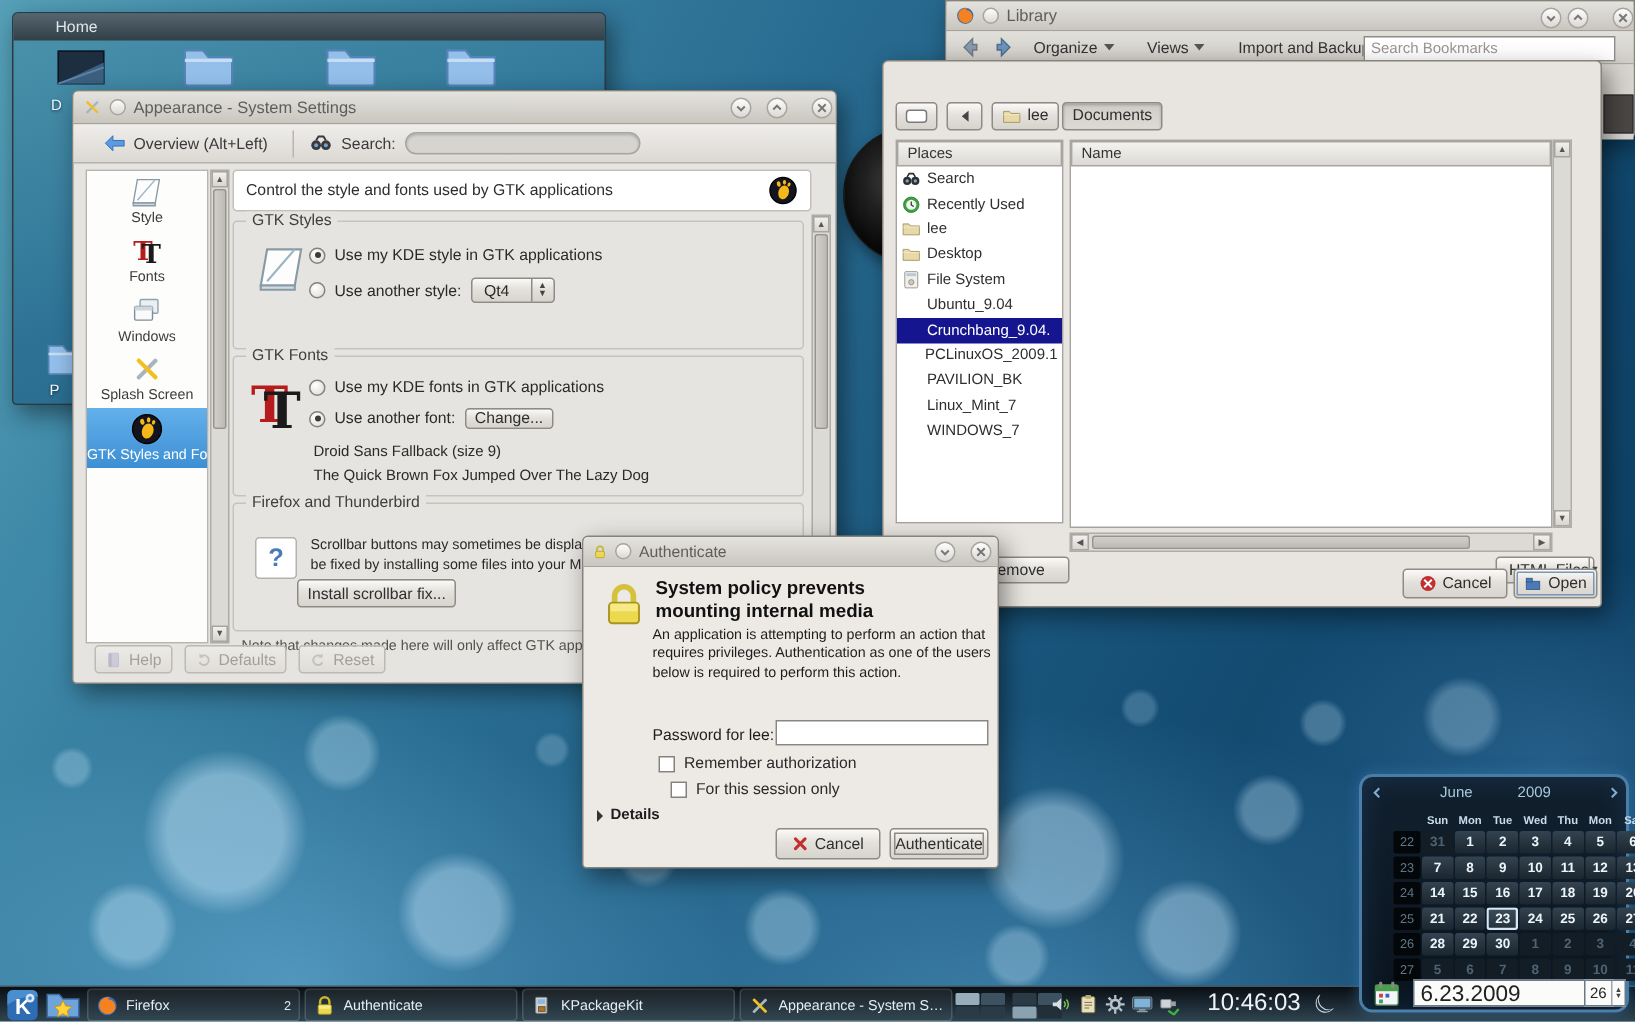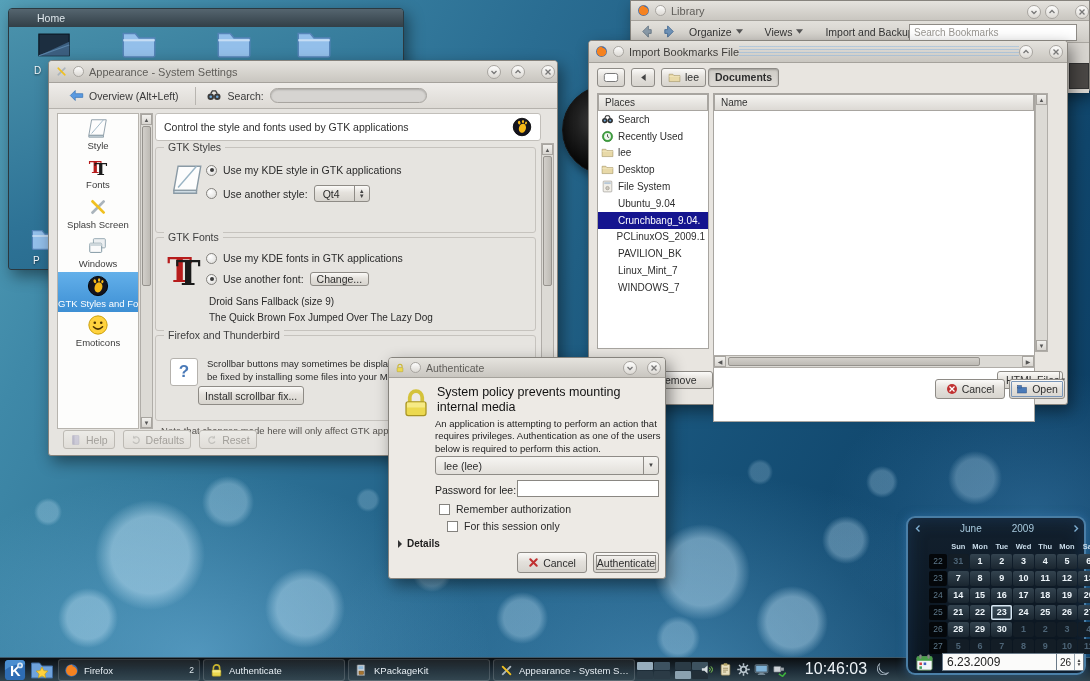--- a/index.html
+++ b/index.html
@@ -102,63 +102,63 @@
 #note-line{position:absolute;left:112px;top:364px;font-size:9.5px;color:#55524e;white-space:nowrap}
 #settings-footer{position:absolute;left:14px;top:369px;display:flex;gap:8px}
 #settings-footer .gbtn{height:19px}
 .mini-ic{width:12px;height:12px}
 
 
 #import-dialog{left:588px;top:40px;width:480px;height:365px;z-index:6}
 #import-stripes{position:absolute;left:150px;top:5px;width:280px;height:12px;background:repeating-linear-gradient(to bottom,rgba(125,175,225,.55) 0 1px,rgba(125,175,225,0) 1px 3px);opacity:.8}
 #import-toolbar{position:absolute;left:0;top:24px;width:100%;height:24px;display:flex;align-items:center;gap:6px;padding-left:8px}
 #import-toolbar .gbtn{height:19px}
-.path-btn.active{background:linear-gradient(#cfccc6,#dedbd6);box-shadow:inset 0 1px 2px rgba(0,0,0,.25);font-weight:bold}
+.path-btn.active{background:linear-gradient(#cfccc6,#dedbd6);box-shadow:inset 0 1px 2px rgba(0,0,0,.25);font-weight:normal}
 .panel-header{height:17px;background:linear-gradient(#f4f3f0,#dcd9d4);border:1px solid #a8a5a0;display:flex;align-items:center;padding:0 6px;font-size:10px;color:#333}
 #places-panel{position:absolute;left:8px;top:52px;width:112px;height:256px;background:#fff;border:1px solid #a8a5a0}
 #places-list .place-row{height:16.8px;display:flex;align-items:center;gap:4px;padding:0 3px;font-size:10px;color:#2e2e2e;white-space:nowrap}
 #places-list .place-row.sel{background:#15158f;color:#fff}
 .pl-ic{width:13px;height:13px}
 .pl-ic.spacer{visibility:hidden}
-#file-panel{position:absolute;left:124px;top:52px;width:322px;height:329px;background:#fff;border:1px solid #a8a5a0}
+#file-panel{position:absolute;left:124px;top:52px;width:322px;height:259px;background:#fff;border:1px solid #a8a5a0}
 #file-vscroll{left:446px;top:52px;width:13px;height:259px}
 #file-hscroll{position:absolute;left:124px;top:314px;width:322px;height:13px;background:#dcdad5;border:1px solid #b0ada8;display:flex;align-items:center;justify-content:space-between}
 #file-hscroll .scr-arr{width:12px;height:100%}
 #hthumb{height:9px;width:252px;border-radius:2px;background:linear-gradient(#d2cfca,#bdbab4);border:1px solid #96938e;margin-left:2px;margin-right:auto}
 #remove-button{position:absolute;left:52px;top:330px;width:72px;height:18px}
 #filter-combo{position:absolute;left:408px;top:330px;width:66px;height:18px}
 #import-cancel{position:absolute;left:346px;top:338px;width:70px;height:20px}
 #import-open{position:absolute;left:420px;top:338px;width:56px;height:20px;outline:1px solid #7a96b8;outline-offset:-3px}
 
 
 #auth-dialog{left:388px;top:357px;width:278px;height:222px;z-index:7;background:#edeae5}
 #auth-dialog .tbar{height:20px}
 #auth-lock{position:absolute;left:12px;top:28px;width:30px;height:34px}
-#auth-heading{position:absolute;left:48px;top:27px;width:185px;font-size:12.5px;line-height:15px;font-weight:normal;color:#111}
+#auth-heading{position:absolute;left:48px;top:27px;width:185px;font-size:12.5px;line-height:15px;font-weight:bold;color:#111}
 #auth-body{position:absolute;left:46px;top:60px;width:226px;font-size:9.5px;line-height:12.3px;color:#1d1d1d}
 #auth-user-combo{position:absolute;left:46px;top:98px;width:224px;height:19px;background:linear-gradient(#f6f5f2,#e2dfda);font-size:10.5px}
 #auth-pwd-label{position:absolute;left:46px;top:126px;font-size:10.5px;color:#1d1d1d}
 #auth-pwd-input{position:absolute;left:128px;top:122px;width:142px;height:17px;border:1px solid #8a8782;background:#fff}
 #auth-details{position:absolute;left:8px;top:180px;display:flex;align-items:center;gap:4px;font-size:10px;font-weight:bold;color:#1d1d1d}
 #auth-cancel{position:absolute;left:128px;top:194px;width:70px;height:21px}
 #auth-ok{position:absolute;left:204px;top:194px;width:66px;height:21px;outline:1px solid #8e8b86;outline-offset:-4px}
 
 
 #calendar-widget{position:absolute;left:906px;top:516px;width:180px;height:159px;z-index:9;border-radius:9px;
   background:linear-gradient(#12202e,#0a141e);border:2px solid rgba(95,160,210,.75);box-shadow:0 0 10px rgba(60,130,190,.5),inset 0 0 18px rgba(40,90,140,.35)}
 #cal-header{position:absolute;left:6px;top:5px;width:166px;display:flex;align-items:center;justify-content:space-between;color:#a8cade;font-size:10px}
 #cal-title{display:flex;gap:30px}
 #cal-grid{position:absolute;left:21px;top:24px;width:170px;display:grid;grid-template-columns:18px repeat(7,1fr);gap:2px 1px}
 .ch{height:10px;font-size:7.5px;font-weight:bold;color:#c9dcea;text-align:center;line-height:10px}
 .wn{height:15px;background:#04070a;color:#5d7789;font-size:8.5px;text-align:center;line-height:15px;border-radius:2px}
 .dc{height:15px;font-size:9px;font-weight:bold;text-align:center;line-height:15px;border-radius:2px;background:linear-gradient(#33434f,#1a2630);color:#eef5fa}
 .dc.out{background:#131d26;color:#4c6375}
 .dc.sel{box-shadow:0 0 0 1.5px #d7e7f3 inset;background:linear-gradient(#3d4f5c,#22303b)}
 #cal-controls{position:absolute;left:0;top:135px;width:100%;height:20px}
-#cal-date-input{position:absolute;left:34px;top:0;width:134px;height:18px;border:1px solid #6a7a88;background:#fbfbfa;font-size:12px;padding:0 4px;color:#222;font-family:"Liberation Sans","DejaVu Sans",sans-serif}
+#cal-date-input{position:absolute;left:34px;top:0;width:134px;height:18px;border:1px solid #6a7a88;background:#fbfbfa;font-size:15px;padding:0 4px;color:#222;font-family:"Liberation Sans","DejaVu Sans",sans-serif}
 #cal-week-spin{position:absolute;left:148px;top:0;width:28px;height:18px;background:#fbfbfa;border:1px solid #6a7a88;display:flex;align-items:center}
 #cal-week-spin .val{flex:1;text-align:center;font-size:10px;color:#222}
 #cal-week-spin .arrs{width:9px;height:100%;border-left:1px solid #9aa6b0;display:flex;flex-direction:column;align-items:center;justify-content:center;font-size:5px;line-height:4px;color:#444}
 #cal-mini-icon{position:absolute;left:8px;top:1px;width:17px;height:17px}
 
 
 #taskbar{position:absolute;left:0;top:657px;width:1090px;height:24px;z-index:8;
   background:linear-gradient(#0b0f12,#1d2c37 55%,#31454f);border-top:1px solid #3e5868;display:flex;align-items:center}
 .launcher{width:24px;height:22px;margin-left:3px;flex:none}
 #tasks{position:absolute;left:58px;top:1px;height:22px;display:flex;gap:3px}
@@ -354,58 +354,47 @@
           <svg viewBox="0 0 24 24">
             <text x="2" y="19" font-size="19" font-family="'DejaVu Serif',serif" font-weight="bold" fill="#b71c1c">T</text>
             <text x="8" y="21" font-size="19" font-family="'DejaVu Serif',serif" font-weight="bold" fill="#1a1a1a">T</text>
           </svg>
         </span>
         <div class="sb-lab">Fonts</div>
       </div>
       <div class="sb-item">
         <span class="ic sb-ic">
           <svg viewBox="0 0 24 24">
-            <rect x="10.6" y="2" width="3" height="20" rx="1.2" fill="#aab4bc" transform="rotate(45 12 12)"></rect>
-            <rect x="10.6" y="2" width="3" height="20" rx="1.2" fill="#f0c020" transform="rotate(-45 12 12)"></rect>
-          </svg>
-        </span>
-        <div class="sb-lab">Splash Screen</div>
+            <rect x="7" y="4" width="13" height="10" rx="1" fill="#eceff1" stroke="#90a4ae"></rect>
+            <rect x="3" y="9" width="13" height="10" rx="1" fill="#fafafa" stroke="#78909c"></rect>
+            <rect x="3" y="9" width="13" height="3" fill="#cfd8dc"></rect>
+          </svg>
+        </span>
+        <div class="sb-lab">Windows</div>
       </div>
       <div class="sb-item">
         <span class="ic sb-ic">
           <svg viewBox="0 0 24 24">
-            <rect x="7" y="4" width="13" height="10" rx="1" fill="#eceff1" stroke="#90a4ae"></rect>
-            <rect x="3" y="9" width="13" height="10" rx="1" fill="#fafafa" stroke="#78909c"></rect>
-            <rect x="3" y="9" width="13" height="3" fill="#cfd8dc"></rect>
-          </svg>
-        </span>
-        <div class="sb-lab">Windows</div>
+            <rect x="10.6" y="2" width="3" height="20" rx="1.2" fill="#aab4bc" transform="rotate(45 12 12)"></rect>
+            <rect x="10.6" y="2" width="3" height="20" rx="1.2" fill="#f0c020" transform="rotate(-45 12 12)"></rect>
+          </svg>
+        </span>
+        <div class="sb-lab">Splash Screen</div>
       </div>
       <div class="sb-item sel">
         <span class="ic sb-ic">
           <svg viewBox="0 0 24 24">
             <circle cx="12" cy="12" r="10.5" fill="#14141e" stroke="#000"></circle>
             <ellipse cx="12.5" cy="13.5" rx="4.2" ry="5.6" fill="#f5b818" transform="rotate(18 12.5 13.5)"></ellipse>
             <ellipse cx="8.6" cy="6.8" rx="1.5" ry="2.2" fill="#f5b818" transform="rotate(-15 8.6 6.8)"></ellipse>
             <ellipse cx="13.2" cy="5.4" rx="1.3" ry="1.9" fill="#f5b818"></ellipse>
             <ellipse cx="16.8" cy="7.2" rx="1.2" ry="1.7" fill="#f5b818" transform="rotate(20 16.8 7.2)"></ellipse>
           </svg>
         </span>
         <div class="sb-lab">GTK Styles and Fonts</div>
-      </div>
-      <div class="sb-item">
-        <span class="ic sb-ic">
-          <svg viewBox="0 0 24 24">
-            <circle cx="12" cy="12" r="10" fill="#ffd23e" stroke="#c79a00"></circle>
-            <circle cx="8.5" cy="9.5" r="1.4" fill="#4a3000"></circle>
-            <circle cx="15.5" cy="9.5" r="1.4" fill="#4a3000"></circle>
-            <path d="M7 14 Q12 19 17 14" fill="none" stroke="#4a3000" stroke-width="1.6" stroke-linecap="round"></path>
-          </svg>
-        </span>
-        <div class="sb-lab">Emoticons</div>
       </div>
     </div>
   <div class="vscroll abs" id="sidebar-scroll">
     <span class="scr-arr">▲</span>
     <span class="scr-thumb"></span>
     <span class="scr-arr">▼</span>
   </div>
 
   <div id="pane-header">
     <span>Control the style and fonts used by GTK applications</span>
@@ -507,41 +496,20 @@
     </div>
 
   <div class="vscroll abs" id="pane-scroll">
     <span class="scr-arr">▲</span>
     <span class="scr-thumb"></span>
     <span class="scr-arr">▼</span>
   </div>
 </div>
 
 <div class="win" id="import-dialog">
-  <div class="tbar">
-    <span class="ic" style="width:13px;height:13px">
-      <svg viewBox="0 0 24 24">
-          <circle cx="12" cy="12" r="10" fill="#3a6db0"></circle>
-          <path d="M21 14 a9 9 0 1 1 -5.5 -10.5 a8 8 0 0 0 -3.5 1.5 a8.5 8.5 0 0 1 9 9" fill="#f58220"></path>
-        </svg>
-    </span>
-    <span class="menu-dot"></span>
-    <span class="ttl" style="color:#3f3d3a">Import Bookmarks File</span>
-    <span id="import-stripes"></span>
-    <span class="wbtn" style="left:430px">
-        <svg viewBox="0 0 8 8">
-          <path d="M1.5 5 L4 2.5 L6.5 5" stroke="#777" fill="none" stroke-width="1.3"></path>
-        </svg>
-      </span>
-    <span class="wbtn" style="left:460px">
-        <svg viewBox="0 0 8 8">
-          <path d="M1.5 1.5 L6.5 6.5 M6.5 1.5 L1.5 6.5" stroke="#777" stroke-width="1.3"></path>
-        </svg>
-      </span>
-  </div>
 
   <div id="import-toolbar">
     <span class="gbtn" style="width:28px">
       <span class="ic" style="width:16px;height:11px">
         <svg viewBox="0 0 24 16">
             <rect x="2" y="2" width="20" height="12" rx="3" fill="#fff" stroke="#7a7a7a" stroke-width="1.5"></rect>
           </svg>
       </span>
     </span>
     <span class="gbtn" style="width:24px">
@@ -712,24 +680,20 @@
   </div>
   <span class="ic" id="auth-lock">
     <svg viewBox="0 0 24 26">
         <path d="M7 12 V8.5 a5 5 0 0 1 10 0 V12" fill="none" stroke="#d4c23a" stroke-width="3"></path>
         <rect x="4" y="12" width="16" height="11" rx="1.8" fill="#ecd94f" stroke="#a89422"></rect>
         <rect x="4.8" y="12.6" width="14.4" height="4" fill="#f6ea85"></rect>
       </svg>
   </span>
   <div id="auth-heading">System policy prevents mounting internal media</div>
   <div id="auth-body">An application is attempting to perform an action that requires privileges. Authentication as one of the users below is required to perform this action.</div>
-  <span class="gcombo" id="auth-user-combo">
-    <span>lee (lee)</span>
-    <span class="spin">▼</span>
-  </span>
   <span id="auth-pwd-label">Password for lee:</span>
   <input id="auth-pwd-input" type="password" style="">
   <div class="frow" style="left:50px;top:145px">
     <span class="cb"></span>
     <span>Remember authorization</span>
   </div>
   <div class="frow" style="left:58px;top:162px">
     <span class="cb"></span>
     <span>For this session only</span>
   </div>

